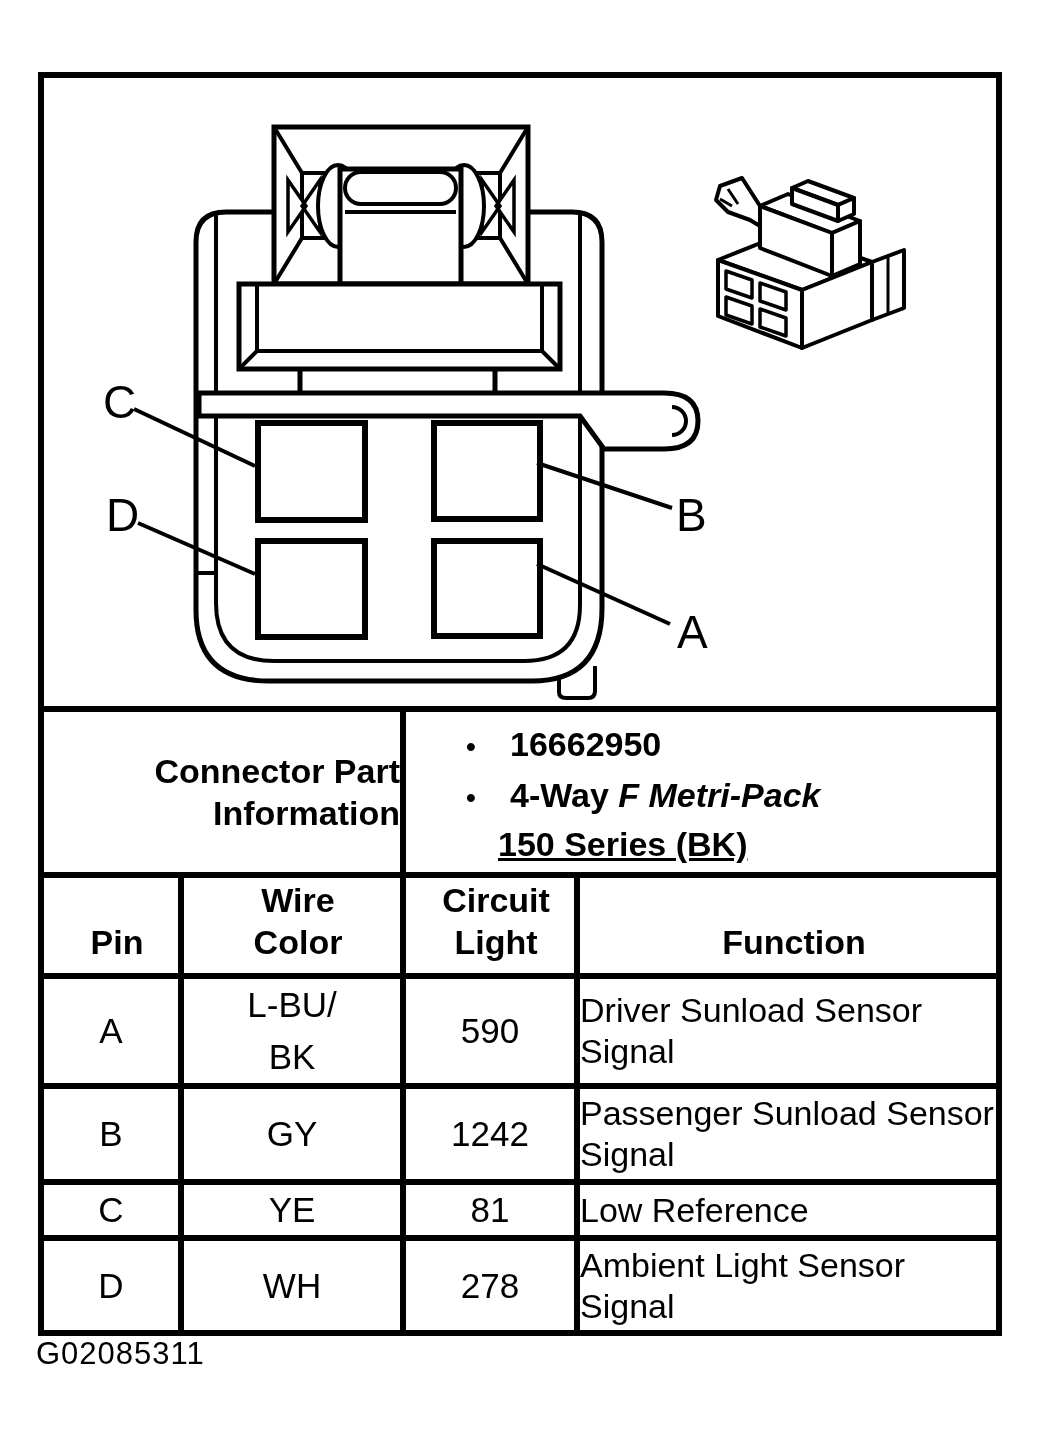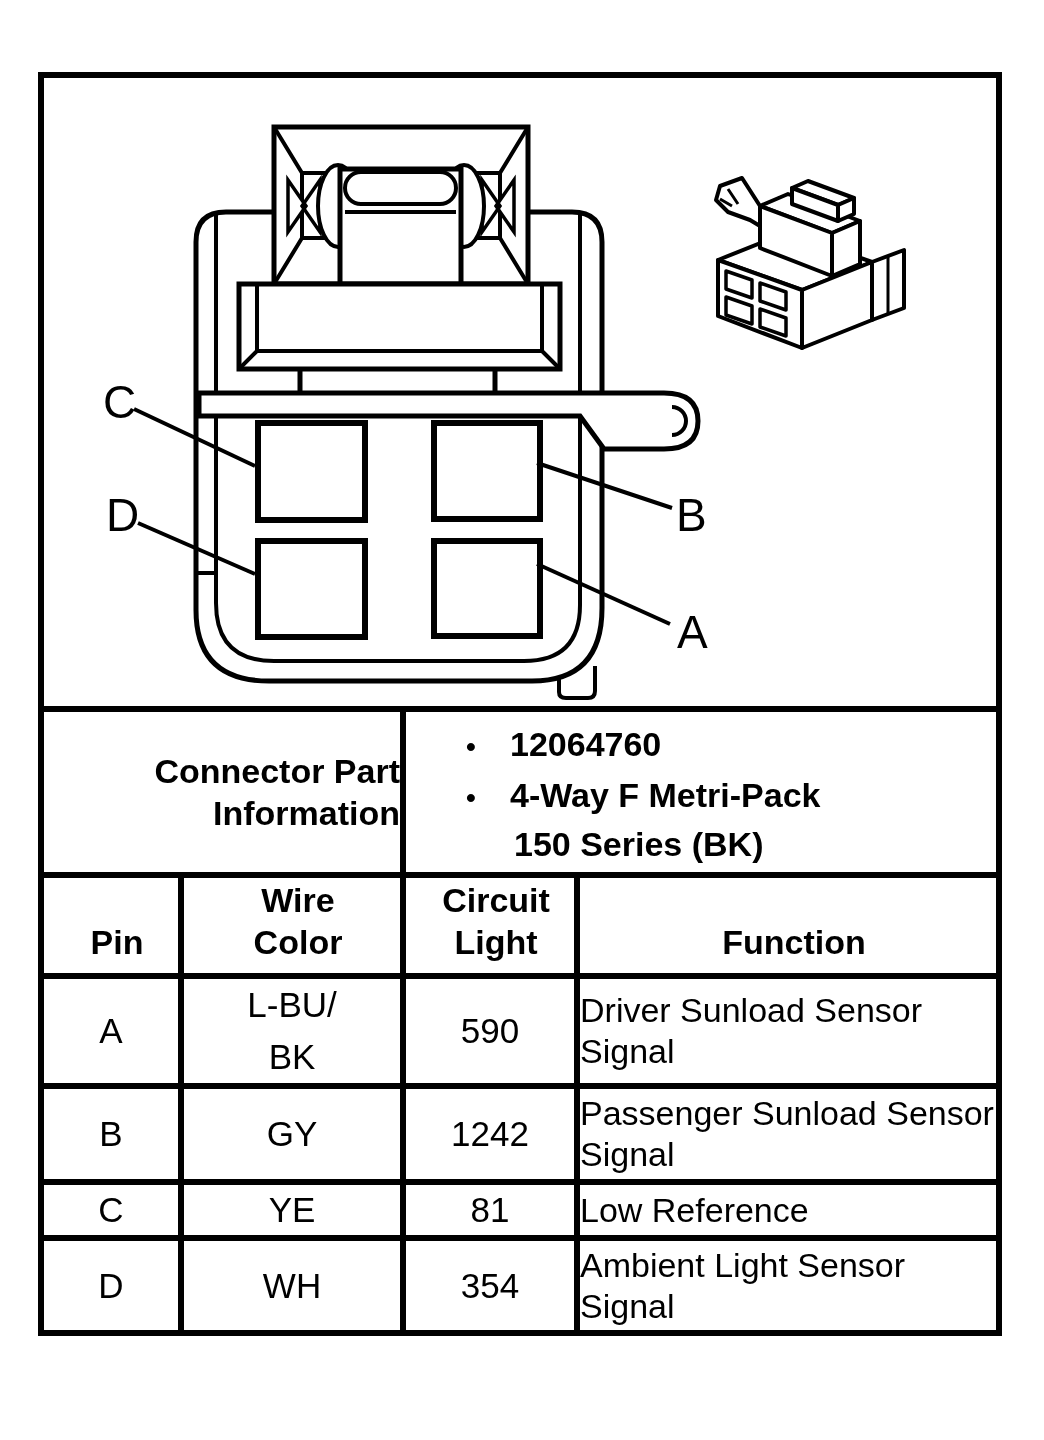--- a/index.html
+++ b/index.html
@@ -8,22 +8,22 @@
   .main-table{position:absolute;left:38px;top:72px;width:958px;border-collapse:collapse;table-layout:fixed;}
   .main-table td{border:6px solid #000;padding:0;vertical-align:middle;background:#fff;}
   .diagram-cell{height:628px;vertical-align:top;}
   .diagram-cell svg{display:block;}
   .partinfo-cell{height:144px;}
   .partinfo-title{font-weight:bold;font-size:34px;line-height:42px;text-align:right;}
   .bullets-cell{height:144px;vertical-align:middle;}
   .bullets{padding:6px 8px 6px 60px;font-size:34px;font-weight:bold;}
   .bullet-line{display:flex;align-items:baseline;line-height:44px;margin:4px 0 2px 0;}
   .bullet-dot{width:44px;font-size:28px;flex:none;}
-  .bullet-cont{margin-left:48px;line-height:44px;}
-  .it{}
+  .bullet-cont{margin-left:32px;line-height:44px;text-decoration:underline;}
+  .it{font-style:italic;}
   .hdr-row td{height:95px;vertical-align:bottom;}
   .hdr{font-weight:bold;font-size:34px;line-height:42px;text-align:center;padding-bottom:10px;margin-left:12px;}
   .c-center{text-align:center;font-size:35px;}
   .wire-two{line-height:52px;}
   .func-cell{font-size:34px;line-height:41px;text-align:left;padding:6px 36px 6px 16px;margin-left:12px;}
   .row-a td{height:104px;}
   .row-b td{height:90px;}
   .row-c td{height:50px;}
   .row-d td{height:89px;}
   .figure-id{position:absolute;left:36px;top:1336px;font-size:31px;font-weight:400;letter-spacing:1px;}
@@ -134,21 +134,21 @@
       <td colspan="2" class="partinfo-cell">
         <div class="partinfo-title">
           <div>Connector Part</div>
           <div>Information</div>
         </div>
       </td>
       <td colspan="2" class="bullets-cell">
         <div class="bullets">
           <div class="bullet-line">
             <span class="bullet-dot">•</span>
-            <span>12064760</span>
+            <span>16662950</span>
           </div>
           <div class="bullet-line">
             <span class="bullet-dot">•</span>
             <span><span>4-Way </span><span class="it">F Metri-Pack</span></span>
           </div>
           <div class="bullet-cont">150 Series (BK)</div>
         </div>
       </td>
     </tr>
 
@@ -193,19 +193,20 @@
     <tr class="row-c">
       <td class="c-center">C</td>
       <td class="c-center">YE</td>
       <td class="c-center">81</td>
       <td class="func-cell">Low Reference</td>
     </tr>
 
     <tr class="row-d">
       <td class="c-center">D</td>
       <td class="c-center">WH</td>
-      <td class="c-center">354</td>
+      <td class="c-center">278</td>
       <td class="func-cell">Ambient Light Sensor Signal</td>
     </tr>
   </tbody>
     </table>
 
+  <div class="figure-id">G02085311</div>
 </div>
 
 </body></html>

